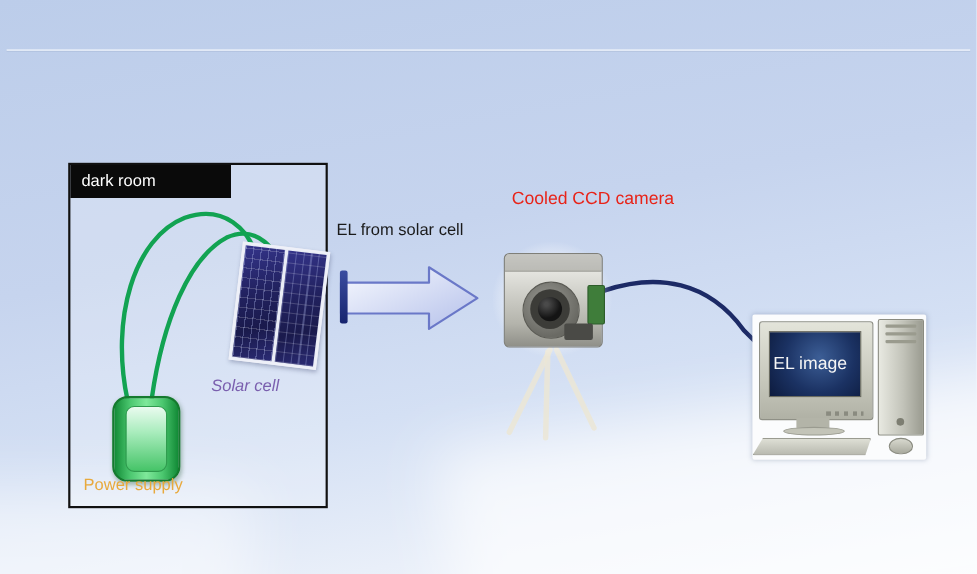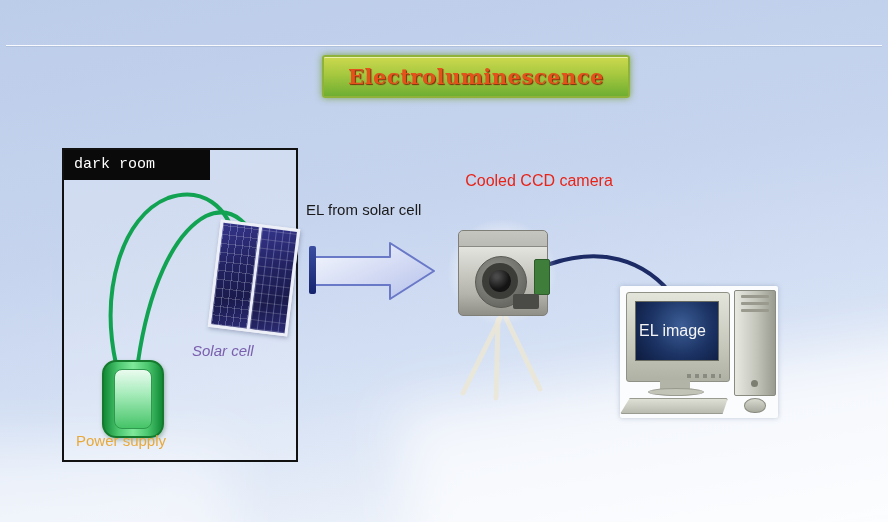--- a/index.html
+++ b/index.html
@@ -32,21 +32,21 @@
     font-family:"DejaVu Serif",serif;font-weight:bold;font-size:21px;
     color:#e4511b;text-shadow:1px 1px 1px #7a2d0a;letter-spacing:0.5px;
   }
   
   .dark-room{
     position:absolute;left:62px;top:148px;width:232px;height:310px;
     border:2px solid #111;background:rgba(255,255,255,0.22);
   }
   .dark-room-header{
     position:absolute;left:0;top:0;width:146px;height:30px;background:#0a0a0a;
-    color:#fff;font-size:15px;line-height:30px;padding-left:10px;box-sizing:border-box;font-family:Liberation Mono, monospace;
+    color:#fff;font-size:15px;line-height:30px;padding-left:10px;box-sizing:border-box;
   }
   .wires{position:absolute;left:0;top:0;}
   
   .solar-cell{
     position:absolute;left:150px;top:74px;width:80px;height:108px;
     transform:rotate(7deg);background:#e9ecf6;border:2px solid #eef0f8;
     box-shadow:1px 2px 4px rgba(60,70,110,0.35);display:flex;gap:3px;padding:1px;box-sizing:border-box;
   }
   .solar-panel{
     flex:1;
@@ -99,21 +99,21 @@
   .cam-lens-ring{position:absolute;left:6px;top:6px;width:36px;height:36px;border-radius:50%;background:#3c3c38;}
   .cam-lens-core{position:absolute;left:13px;top:13px;width:22px;height:22px;border-radius:50%;
     background:radial-gradient(circle at 35% 30%,#4a4a4a 8%,#141414 60%);}
   .cam-pcb{
     position:absolute;right:-3px;top:28px;width:14px;height:34px;border-radius:2px;
     background:#3f7d3a;border:1px solid #2d5c2a;
   }
   .cam-module{position:absolute;right:8px;bottom:6px;width:26px;height:15px;border-radius:2px;background:#4a4a46;}
   
   .computer{
-    position:absolute;left:620px;top:286px;width:158px;height:132px;background:#fbfcfd;
+    position:absolute;left:684px;top:286px;width:158px;height:132px;background:#fbfcfd;
     border-radius:2px;box-shadow:0 0 5px rgba(110,125,155,0.4);
   }
   .monitor{
     position:absolute;left:6px;top:6px;width:102px;height:88px;border-radius:3px;
     background:linear-gradient(180deg,#e3e4da 0%,#c7c8bc 60%,#b0b1a5 100%);border:1px solid #8f9086;
   }
   .screen{
     position:absolute;left:8px;top:8px;width:84px;height:60px;border:1px solid #6a6b60;
     background:radial-gradient(circle at 55% 40%,#3c5e96 0%,#1b3263 55%,#0d1b3e 100%);
     display:flex;align-items:center;color:#f5f5f5;font-size:16px;padding-left:3px;box-sizing:border-box;
@@ -141,23 +141,20 @@
   }
 </style>
 </head>
 <body>
 
 <div class="slide">
   <div class="bg-sheen"></div>
   <div class="bg-sheen2"></div>
   <div class="divider"></div>
 
-  <div class="title-banner">
-    <span class="title-text">Electroluminescence</span>
-  </div>
 
   <div class="dark-room">
     <svg class="wires" width="232" height="310" viewBox="0 0 232 310">
       <path d="M 52 214 C 36 140, 58 66, 104 48 C 138 36, 164 56, 172 92" fill="none" stroke="#12a352" stroke-width="4" stroke-linecap="round"></path>
       <path d="M 74 212 C 84 142, 108 84, 142 66 C 168 54, 190 74, 196 108" fill="none" stroke="#12a352" stroke-width="4" stroke-linecap="round"></path>
     </svg>
     <div class="dark-room-header">
       <span>dark room</span>
     </div>
     <div class="solar-cell">

